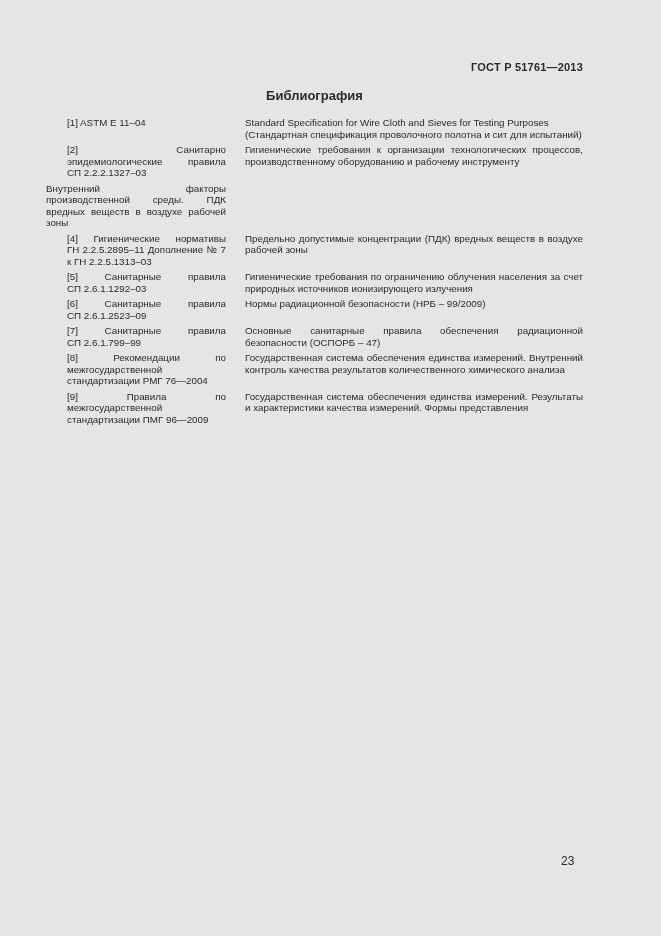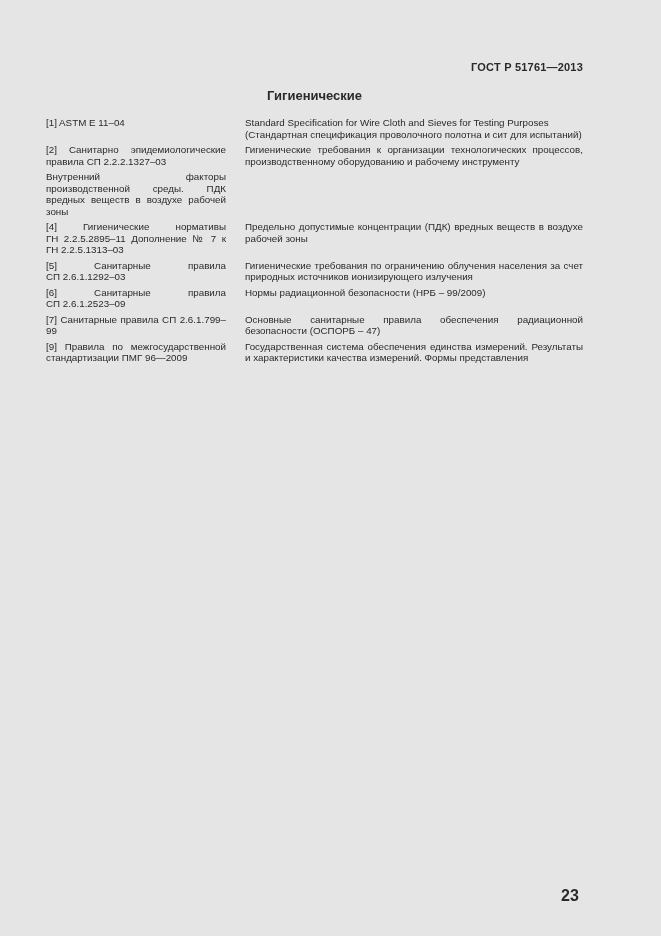--- a/index.html
+++ b/index.html
@@ -46,43 +46,43 @@
   .bib-entry {
     display: grid;
     grid-template-columns: 180px 1fr;
     column-gap: 19px;
     margin-bottom: 4px;
     font-size: 9.8px;
     line-height: 11.5px;
   }
   .bib-ref {
     text-align: justify;
+    margin-left: 21px;
   }
   .bib-desc p {
     margin: 0;
     text-align: justify;
   }
   .bib-desc p + p {
   }
   .page-number {
     position: absolute;
     left: 561px;
-    top: 889px;
-    font-size: 16px;
+    top: 855px;
+    font-size: 12px;
     line-height: 13px;
-    font-weight: bold;
   }
 </style>
 </head>
 <body>
 
 <div class="page">
   <div class="content">
     <div class="doc-code">ГОСТ Р 51761—2013</div>
-    <div class="page-title">Гигиенические</div>
+    <div class="page-title">Библиография</div>
     <div class="bib-list">
   <div class="bib-entry">
     <div class="bib-ref">[1] ASTM E 11–04</div>
     <div class="bib-desc">
             <p>Standard Specification for Wire Cloth and Sieves for Testing Purposes</p>
             <p>(Стандартная спецификация проволочного полотна и сит для испытаний)</p>
           </div>
   </div>
 
   <div class="bib-entry">
@@ -119,20 +119,26 @@
           </div>
   </div>
 
   <div class="bib-entry">
     <div class="bib-ref">[7] Санитарные правила СП&nbsp;2.6.1.799–99</div>
     <div class="bib-desc">
             <p>Основные санитарные правила обеспечения радиационной безопасности (ОСПОРБ – 47)</p>
           </div>
   </div>
 
+  <div class="bib-entry">
+    <div class="bib-ref">[8] Рекомендации по межгосударственной стандартизации РМГ&nbsp;76—2004</div>
+    <div class="bib-desc">
+            <p>Государственная система обеспечения единства измерений. Внутренний контроль качества результатов количественного химического анализа</p>
+          </div>
+  </div>
 
   <div class="bib-entry">
     <div class="bib-ref">[9] Правила по межгосударственной стандартизации ПМГ&nbsp;96—2009</div>
     <div class="bib-desc">
             <p>Государственная система обеспечения единства измерений. Результаты и характеристики качества измерений. Формы представления</p>
           </div>
   </div>
 </div>
   </div>
   <div class="page-number">23</div>

